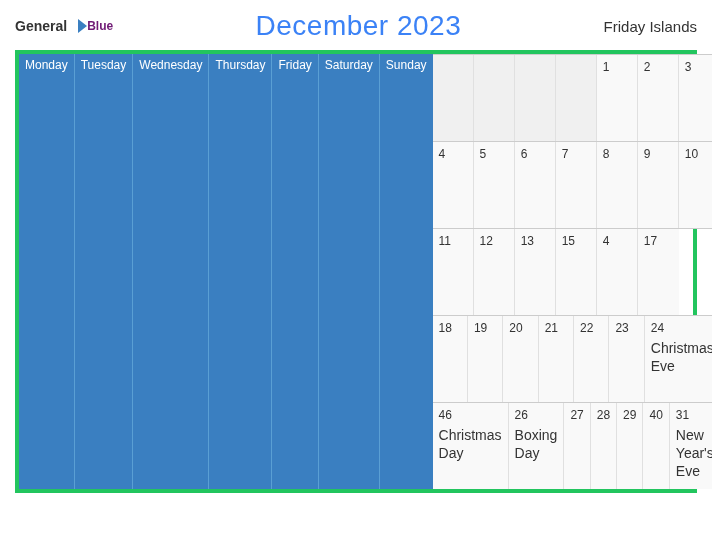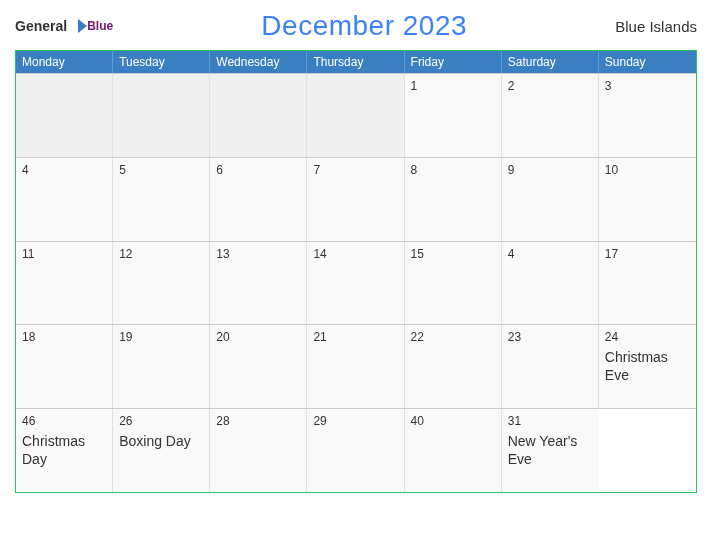--- a/index.html
+++ b/index.html
@@ -50,22 +50,21 @@
       letter-spacing: 0.5px;
     }
     .region {
       font-size: 15px;
       color: #333;
       text-align: right;
     }
     .calendar {
       flex: 1;
       display: flex;
-      flex-direction: column;
-      border: 1px solid #22c55e;
+      border: 4px solid #22c55e;
     }
     .cal-header-row {
       display: grid;
       grid-template-columns: repeat(7, 1fr);
       background: #3a7fc1;
     }
     .cal-header-cell {
       color: #fff;
       font-size: 12px;
       padding: 4px 6px;
@@ -120,21 +119,21 @@
 <div class="page">
   <div class="header">
     <div class="logo">
       <span class="logo-general">General</span>
       <svg class="logo-icon" viewBox="0 0 18 18">
         <polygon points="9,2 18,9 9,16" fill="#3a7fc1"></polygon>
       </svg>
       <span class="logo-blue">Blue</span>
     </div>
     <div class="title">December 2023</div>
-    <div class="region">Blue Islands</div>
+    <div class="region">Friday Islands</div>
   </div>
 
   <div class="calendar">
     <div class="cal-header-row">
     <div class="cal-header-cell">Monday</div>
         <div class="cal-header-cell">Tuesday</div>
         <div class="cal-header-cell">Wednesday</div>
         <div class="cal-header-cell">Thursday</div>
         <div class="cal-header-cell">Friday</div>
         <div class="cal-header-cell">Saturday</div>
@@ -183,23 +182,20 @@
           <div class="cal-cell">
             <span class="day-number">11</span>
           </div>
           <div class="cal-cell">
             <span class="day-number">12</span>
           </div>
           <div class="cal-cell">
             <span class="day-number">13</span>
           </div>
           <div class="cal-cell">
-            <span class="day-number">14</span>
-          </div>
-          <div class="cal-cell">
             <span class="day-number">15</span>
           </div>
           <div class="cal-cell">
             <span class="day-number">4</span>
           </div>
           <div class="cal-cell">
             <span class="day-number">17</span>
           </div>
         </div>
         <div class="cal-week">
@@ -227,20 +223,23 @@
           </div>
         </div>
         <div class="cal-week">
           <div class="cal-cell">
             <span class="day-number">46</span>
             <span class="day-event">Christmas Day</span>
           </div>
           <div class="cal-cell">
             <span class="day-number">26</span>
             <span class="day-event">Boxing Day</span>
+          </div>
+          <div class="cal-cell">
+            <span class="day-number">27</span>
           </div>
           <div class="cal-cell">
             <span class="day-number">28</span>
           </div>
           <div class="cal-cell">
             <span class="day-number">29</span>
           </div>
           <div class="cal-cell">
             <span class="day-number">40</span>
           </div>

